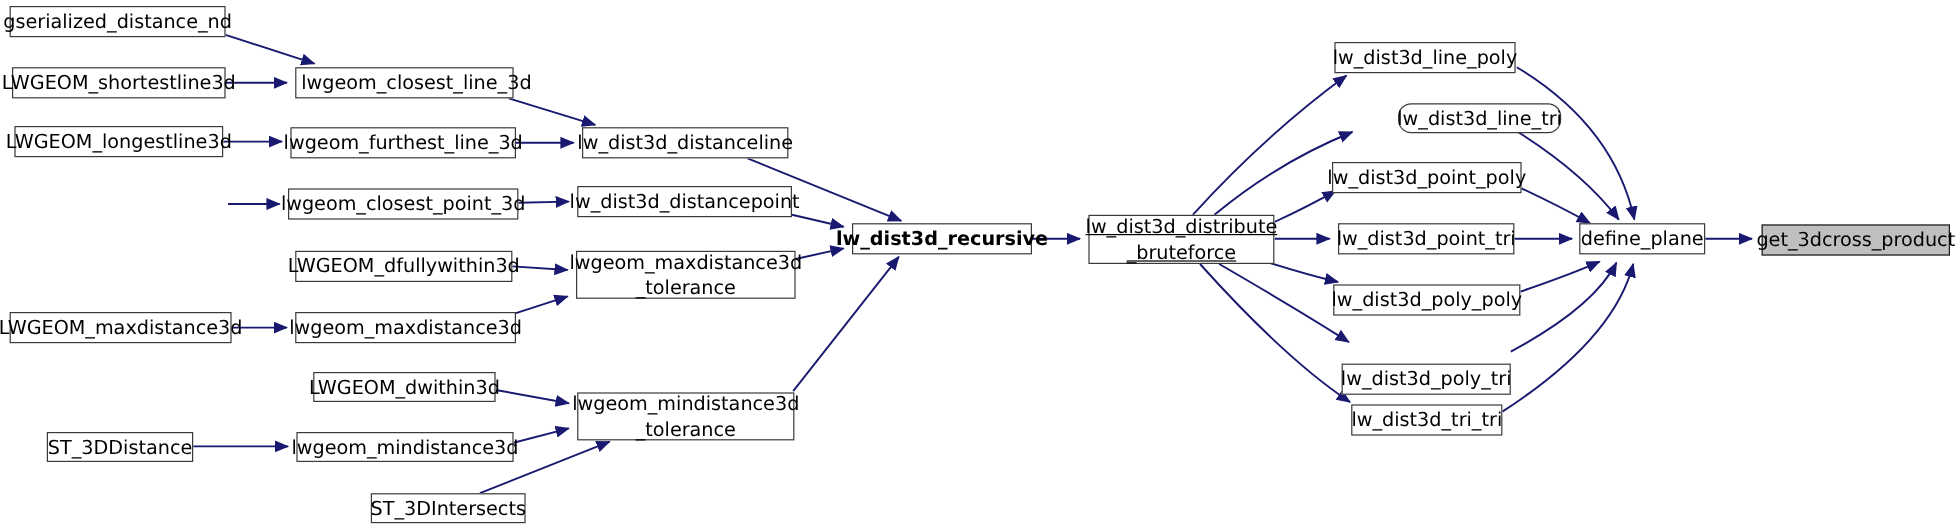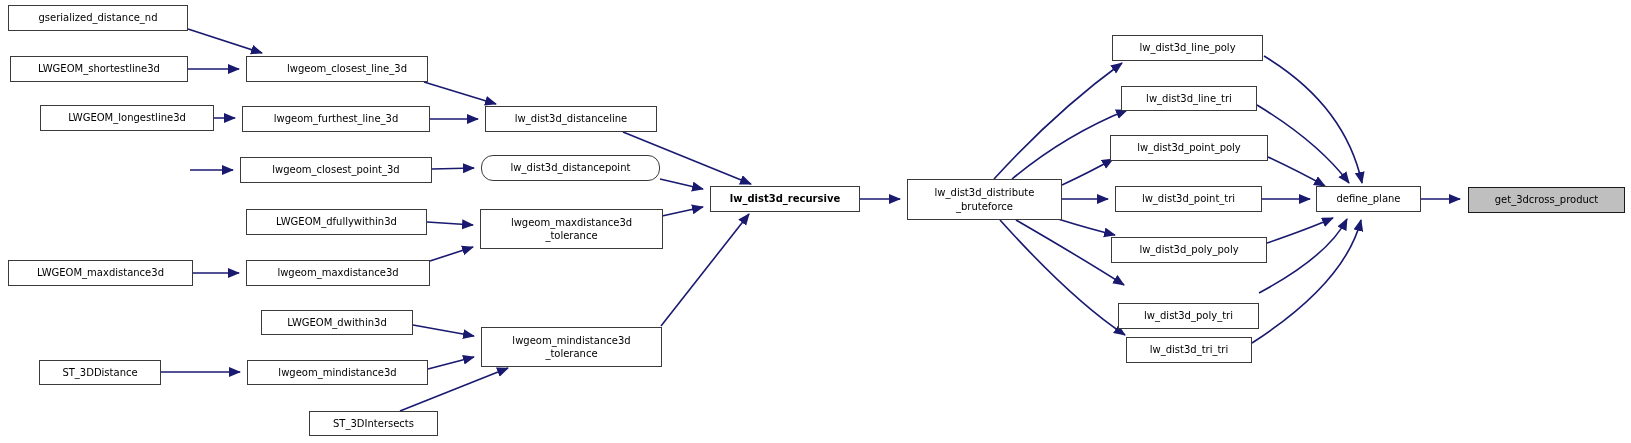--- a/index.html
+++ b/index.html
@@ -11,21 +11,21 @@
     overflow:hidden;
   }
   #edges-layer{position:absolute;left:0;top:0;width:1631px;height:443px;}
   #nodes-layer{position:absolute;left:0;top:0;width:1631px;height:443px;}
   .node{
     position:absolute;box-sizing:border-box;
     background:var(--node-fill,#fff);
     border:1.5px solid var(--node-border,#3a3a3a);
     color:var(--text,#000);
     display:flex;align-items:center;justify-content:center;
-    text-align:center;font-size:10px;line-height:1.34;
+    text-align:center;font-size:16px;line-height:1.34;
     white-space:pre-line;cursor:pointer;
   }
   .node.focus{background:var(--focus-fill,#bfbfbf);border-color:#1a1a1a;cursor:default;}
   .edge{fill:none;stroke:var(--edge,#191970);stroke-width:1.6;}
 </style>
 </head>
 <body>
 
 <div id="canvas">
   <svg id="edges-layer" width="1631" height="443" viewBox="0 0 1631 443" xmlns="http://www.w3.org/2000/svg">
@@ -67,42 +67,42 @@
         <path d="M 1262 199 L 1310 199" class="edge" marker-end="url(#arrowhead)"></path>
         <path d="M 1267 243 Q 1308 229 1333 218" class="edge" marker-end="url(#arrowhead)"></path>
         <path d="M 1259 293 Q 1328 256 1347 219" class="edge" marker-end="url(#arrowhead)"></path>
         <path d="M 1252 343 Q 1345 283 1361 220" class="edge" marker-end="url(#arrowhead)"></path>
         <path d="M 1421 199 L 1460 199" class="edge" marker-end="url(#arrowhead)"></path>
       </g>
   </svg>
   <div id="nodes-layer">
       <div class="node" style="left: 8px; top: 5px; width: 180px; height: 26px;">gserialized_distance_nd</div>
       <div class="node" style="left: 10px; top: 56px; width: 178px; height: 26px;">LWGEOM_shortestline3d</div>
-      <div class="node" style="left: 12px; top: 105px; width: 174px; height: 26px; margin-left: 28px;">LWGEOM_longestline3d</div>
+      <div class="node" style="left: 12px; top: 105px; width: 174px; height: 26px;">LWGEOM_longestline3d</div>
       <div class="node" style="left: 8px; top: 260px; width: 185px; height: 26px;">LWGEOM_maxdistance3d</div>
       <div class="node" style="left: 39px; top: 360px; width: 122px; height: 25px;">ST_3DDistance</div>
       <div class="node" style="left: 246px; top: 56px; width: 182px; height: 26px; padding-left: 20px;">lwgeom_closest_line_3d</div>
       <div class="node" style="left: 242px; top: 106px; width: 188px; height: 26px;">lwgeom_furthest_line_3d</div>
       <div class="node" style="left: 240px; top: 157px; width: 192px; height: 26px;">lwgeom_closest_point_3d</div>
       <div class="node" style="left: 246px; top: 209px; width: 181px; height: 26px;">LWGEOM_dfullywithin3d</div>
       <div class="node" style="left: 246px; top: 260px; width: 184px; height: 26px;">lwgeom_maxdistance3d</div>
       <div class="node" style="left: 261px; top: 310px; width: 152px; height: 25px;">LWGEOM_dwithin3d</div>
       <div class="node" style="left: 247px; top: 360px; width: 181px; height: 25px;">lwgeom_mindistance3d</div>
       <div class="node" style="left: 273px; top: 411px; width: 129px; height: 25px; margin-left: 36px;">ST_3DIntersects</div>
       <div class="node" style="left: 485px; top: 106px; width: 172px; height: 26px;">lw_dist3d_distanceline</div>
-      <div class="node" style="left: 481px; top: 155px; width: 179px; height: 26px; border-radius: 12px;">lw_dist3d_distancepoint</div>
+      <div class="node" style="left: 481px; top: 155px; width: 179px; height: 26px;">lw_dist3d_distancepoint</div>
       <div class="node" style="left: 480px; top: 209px; width: 183px; height: 40px;">lwgeom_maxdistance3d
 _tolerance</div>
       <div class="node" style="left: 481px; top: 327px; width: 181px; height: 40px;">lwgeom_mindistance3d
 _tolerance</div>
       <div class="node" style="left: 710px; top: 186px; width: 150px; height: 26px; font-weight: bold;">lw_dist3d_recursive</div>
-      <div class="node" style="left: 907px; top: 179px; width: 155px; height: 41px;">lw_dist3d_distribute
+      <div class="node" style="left: 907px; top: 179px; width: 155px; height: 41px; text-decoration: underline;">lw_dist3d_distribute
 _bruteforce</div>
       <div class="node" style="left: 1112px; top: 35px; width: 151px; height: 26px;">lw_dist3d_line_poly</div>
-      <div class="node" style="left: 1121px; top: 86px; width: 136px; height: 25px;">lw_dist3d_line_tri</div>
+      <div class="node" style="left: 1165px; top: 86px; width: 136px; height: 25px; border-radius: 11px;">lw_dist3d_line_tri</div>
       <div class="node" style="left: 1110px; top: 135px; width: 158px; height: 26px;">lw_dist3d_point_poly</div>
       <div class="node" style="left: 1115px; top: 186px; width: 147px; height: 26px;">lw_dist3d_point_tri</div>
       <div class="node" style="left: 1111px; top: 237px; width: 156px; height: 26px;">lw_dist3d_poly_poly</div>
       <div class="node" style="left: 1118px; top: 287px; width: 141px; height: 26px; margin-top: 16px;">lw_dist3d_poly_tri</div>
       <div class="node" style="left: 1126px; top: 337px; width: 126px; height: 26px;">lw_dist3d_tri_tri</div>
       <div class="node" style="left: 1316px; top: 186px; width: 105px; height: 26px;">define_plane</div>
       <div class="node focus" style="left: 1468px; top: 187px; width: 157px; height: 26px;">get_3dcross_product</div>
     </div>
 </div>
 

